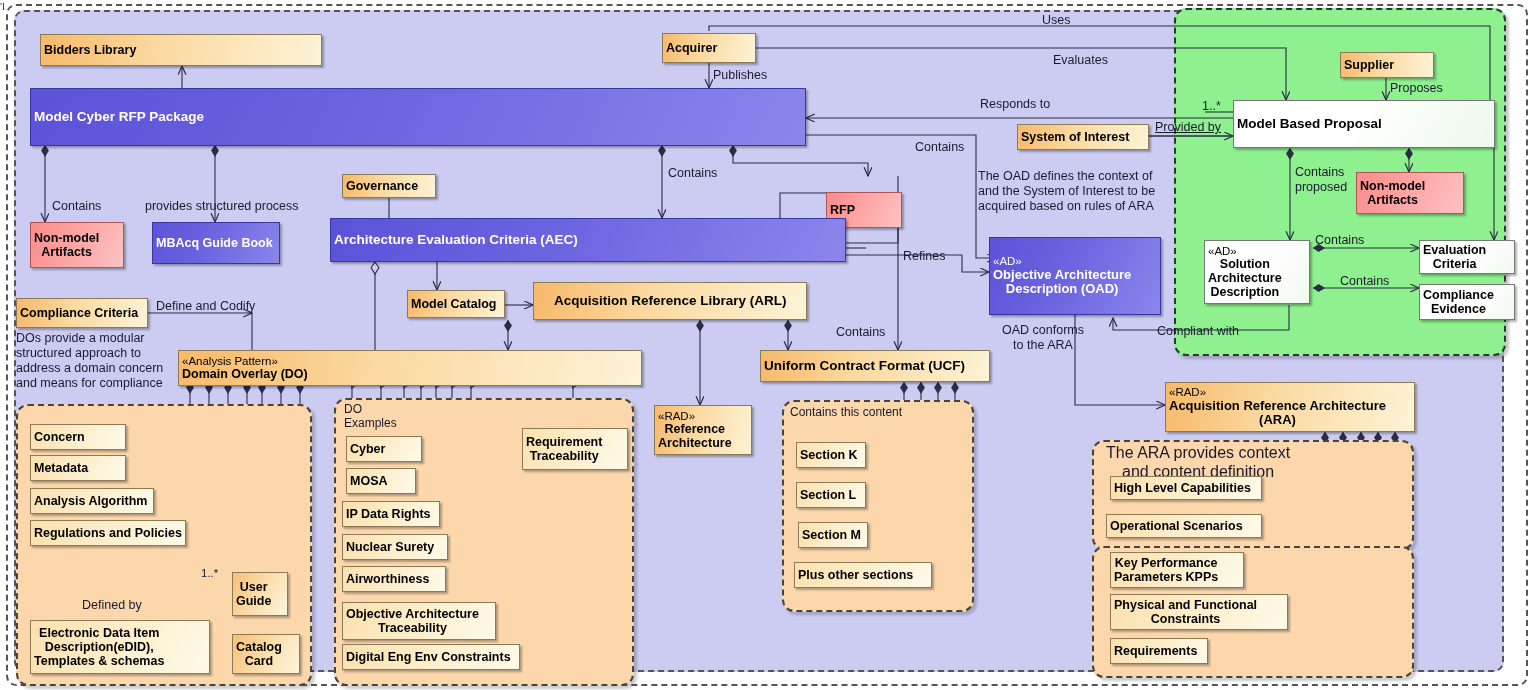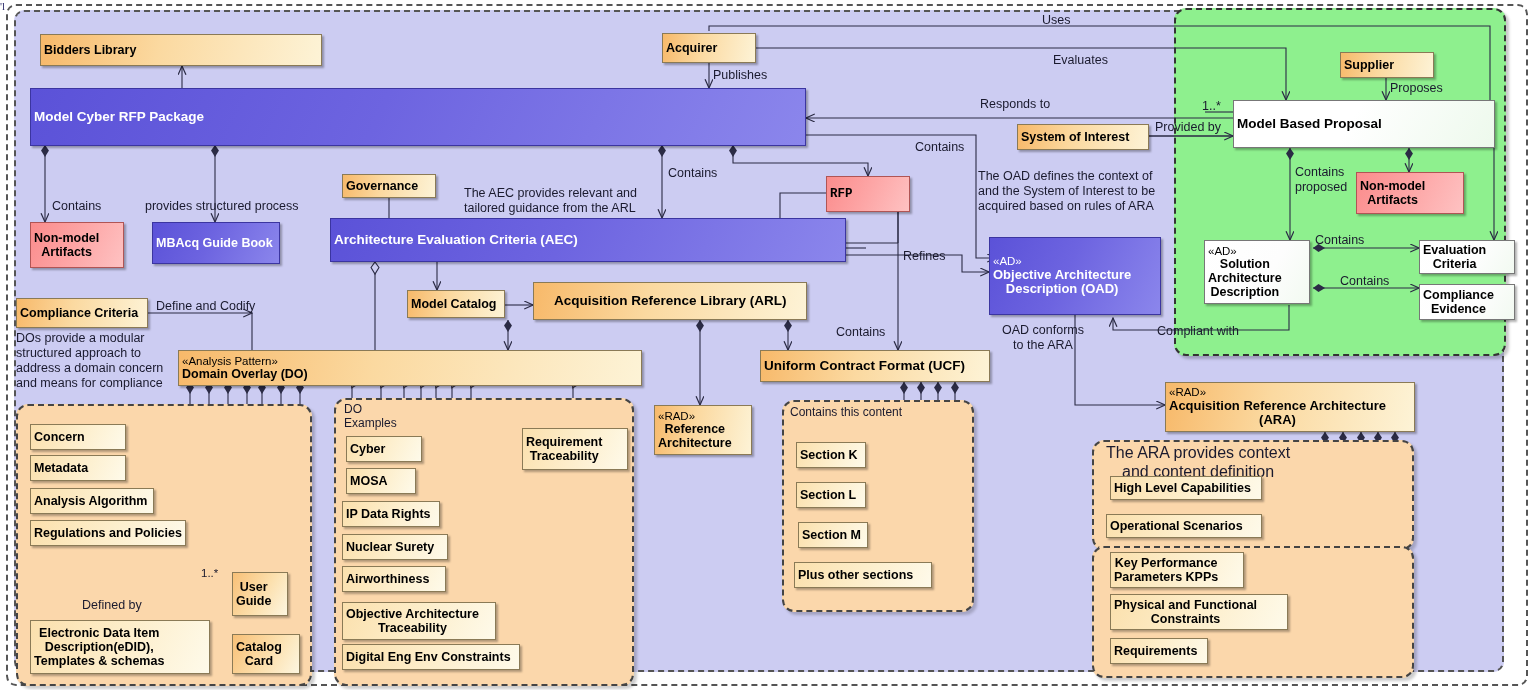--- a/index.html
+++ b/index.html
@@ -212,21 +212,21 @@
   </div>
 
   <div class="node blue" style="left:152px;top:222px;width:128px;height:42px;">
     <span class="ttl">MBAcq Guide Book</span>
   </div>
 
   <div class="node orange" style="left:342px;top:174px;width:94px;height:24px;">
     <span class="ttl">Governance</span>
   </div>
 
-  <div class="node pink" style="left:826px;top:176px;width:84px;height:36px;font-family:Liberation Mono, monospace;">
+  <div class="node pink" style="left:826px;top:192px;width:76px;height:36px;">
     <span class="ttl">RFP</span>
   </div>
 
   <div class="node blue" style="left:330px;top:218px;width:516px;height:44px;font-size:13.5px;">
     <span class="ttl">Architecture Evaluation Criteria (AEC)</span>
   </div>
 
   <div class="node orange" style="left:407px;top:290px;width:98px;height:28px;">
     <span class="ttl">Model Catalog</span>
   </div>
@@ -368,38 +368,36 @@
     </div>
 
   <div class="lbl" style="left:52px;top:199px;">Contains</div>
   <div class="lbl" style="left:145px;top:199px;">provides structured process</div>
   <div class="lbl" style="left:713px;top:68px;">Publishes</div>
   <div class="lbl" style="left:668px;top:166px;">Contains</div>
   <div class="lbl" style="left:915px;top:140px;">Contains</div>
   <div class="lbl" style="left:1042px;top:13px;">Uses</div>
   <div class="lbl" style="left:1053px;top:53px;">Evaluates</div>
   <div class="lbl" style="left:980px;top:97px;">Responds to</div>
-  <div class="lbl" style="left:1155px;top:120px;">Provided by</div>
+  <div class="lbl" style="left:1155px;top:120px;text-decoration:underline;">Provided by</div>
   <div class="lbl" style="left:1202px;top:99px;">1..*</div>
   <div class="lbl" style="left:1390px;top:81px;">Proposes</div>
   <div class="lbl" style="left:1295px;top:165px;white-space:pre-line;">Contains
 proposed</div>
   <div class="lbl" style="left:1315px;top:233px;">Contains</div>
   <div class="lbl" style="left:1340px;top:274px;">Contains</div>
   <div class="lbl" style="left:903px;top:249px;">Refines</div>
   <div class="lbl" style="left:836px;top:325px;">Contains</div>
   <div class="lbl" style="left:156px;top:299px;">Define and Codify</div>
   <div class="lbl c" style="left:1002px;top:323px;white-space:pre-line;">OAD conforms
 to the ARA</div>
   <div class="lbl" style="left:1157px;top:324px;">Compliant with</div>
   <div class="lbl" style="left:201px;top:567px;font-size:11.5px;">1..*</div>
   <div class="lbl" style="left:82px;top:598px;">Defined by</div>
 
-  <div class="note c" style="left:464px;top:186px;width:195px;white-space:pre-line;">The AEC provides relevant and
-tailored guidance from the ARL</div>
   <div class="note" style="left:16px;top:331px;width:160px;white-space:pre-line;">DOs provide a modular
 structured approach to
 address a domain concern
 and means for compliance</div>
   <div class="note" style="left:978px;top:169px;width:200px;white-space:pre-line;">The OAD defines the context of
 and the System of Interest to be
 acquired based on rules of ARA</div>
 
 </div>
 

